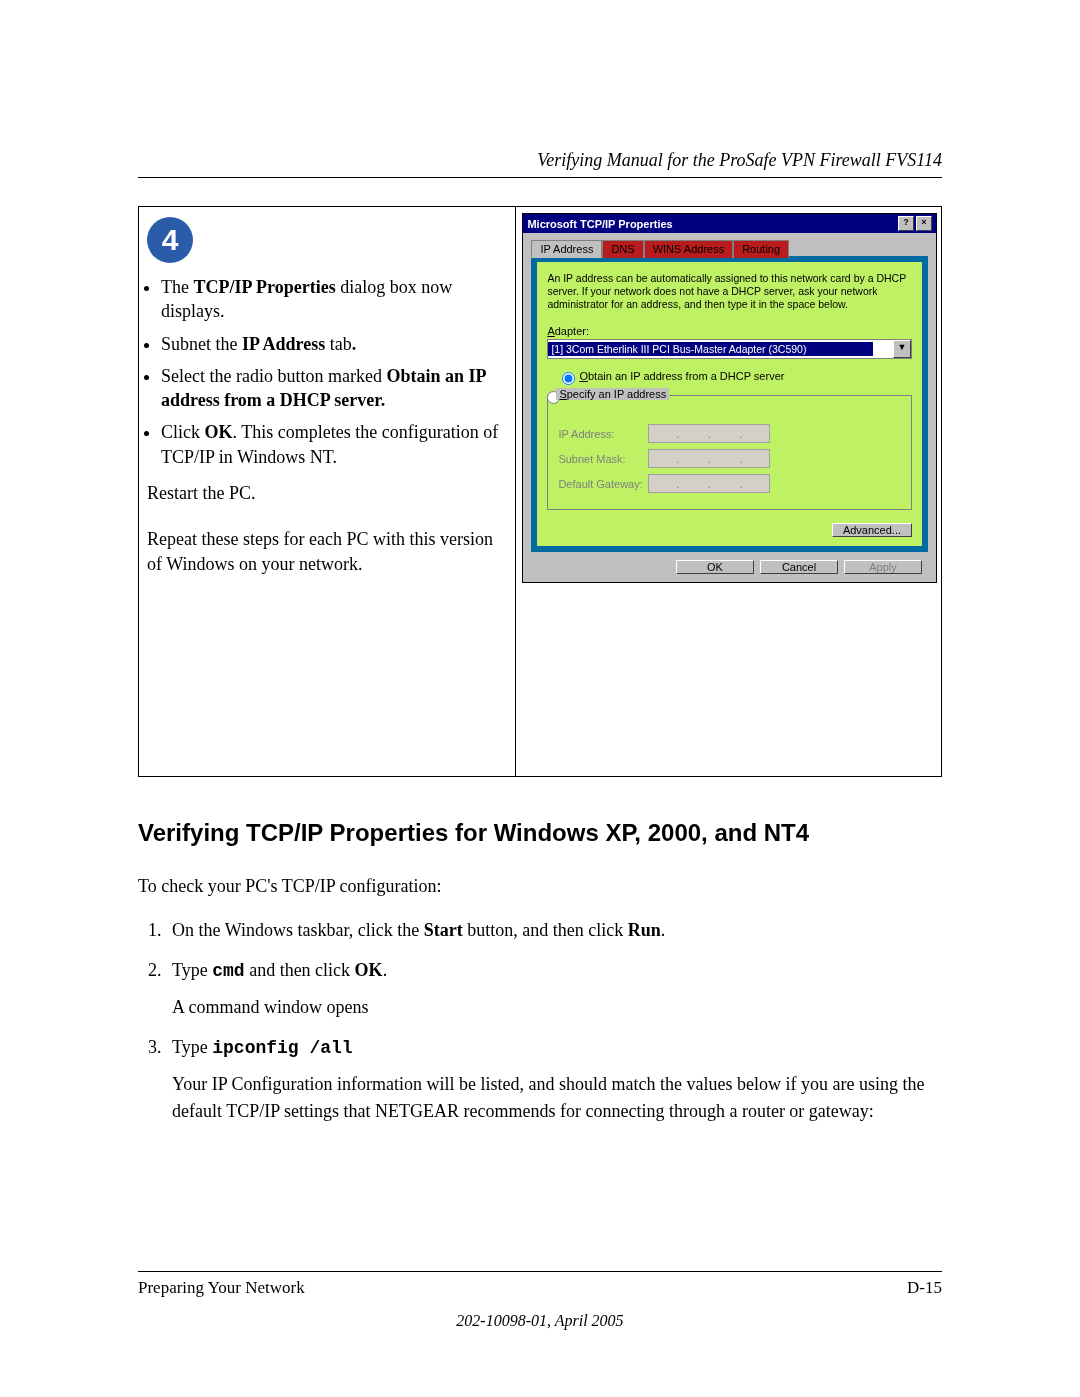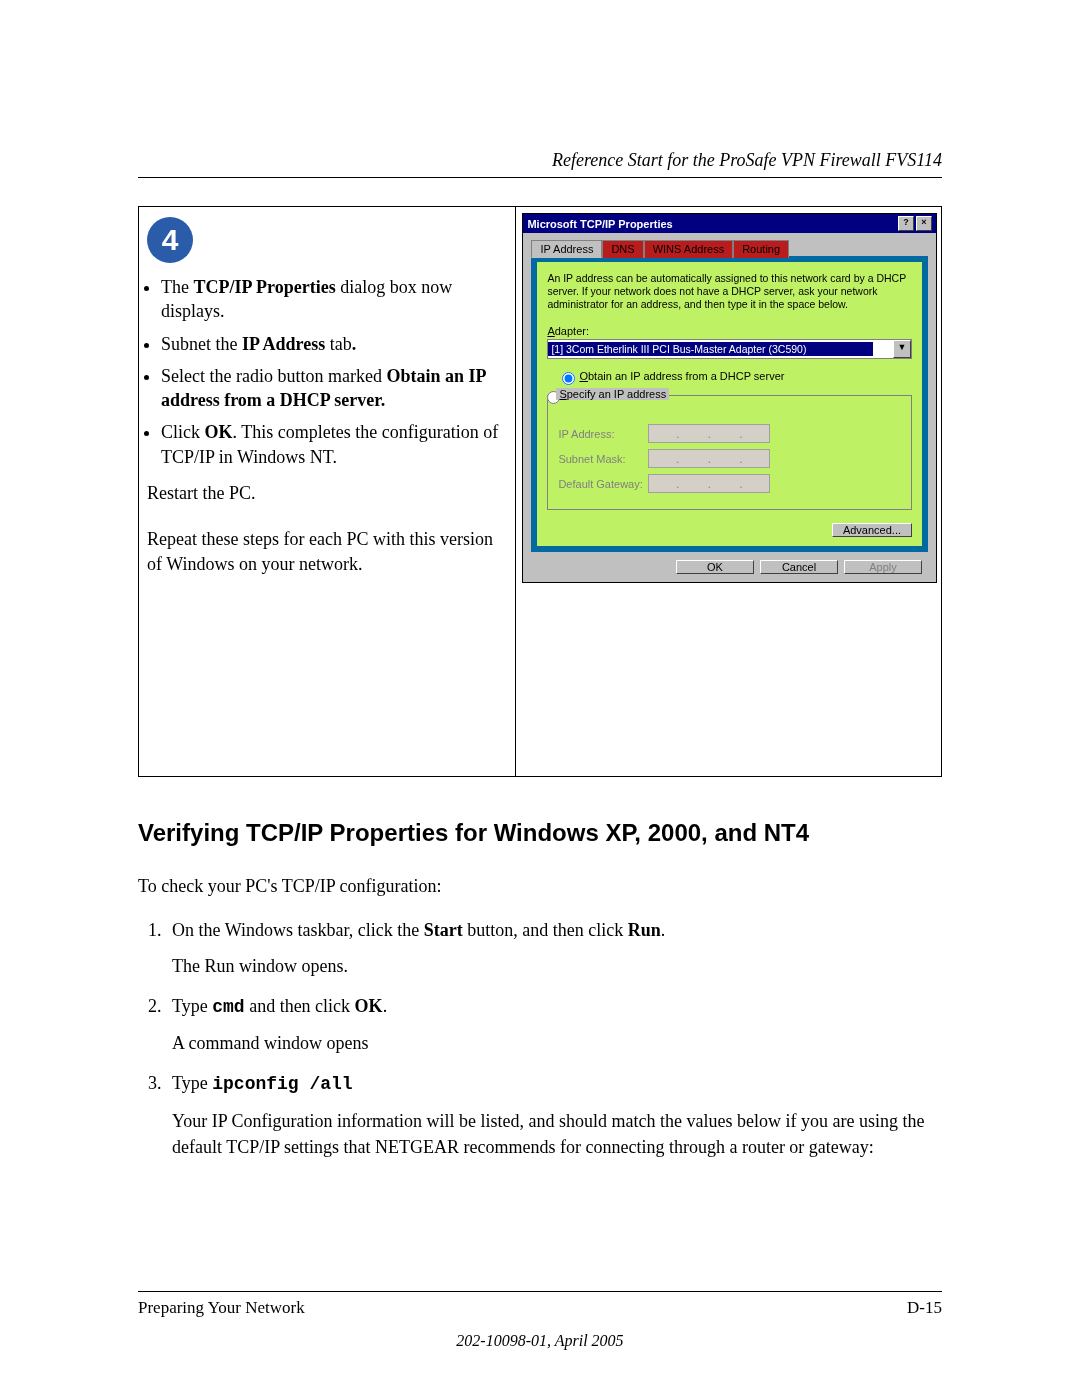--- a/index.html
+++ b/index.html
@@ -192,41 +192,41 @@
   .body-text { font-size: 18px; line-height: 1.45; }
   ol.body-text { padding-left: 28px; }
   ol.body-text > li { margin-bottom: 14px; padding-left: 6px; }
   ol.body-text ul { margin-top: 10px; padding-left: 20px; }
   ol.body-text ul li { margin-bottom: 8px; }
   .mono { font-family: "Courier New", monospace; font-weight: bold; }
 
   .footer {
     position: absolute;
     left: 138px; right: 138px;
-    bottom: 47px;
+    bottom: 67px;
   }
   .footer-hr { border: none; border-top: 1.5px solid #000; margin: 0 0 6px 0; }
   .footer-row {
     display: flex; justify-content: space-between;
     font-size: 17px;
   }
   .footer-date {
     text-align: center;
     font-style: italic;
     font-size: 16px;
     margin-top: 14px;
   }
   .u { text-decoration: underline; }
 </style>
 </head>
 <body>
 
 <div class="page">
 
-  <div class="header-line">Reference Start for the ProSafe VPN Firewall FVS114</div>
+  <div class="header-line">Verifying Manual for the ProSafe VPN Firewall FVS114</div>
   <hr class="hr">
 
   <table class="content-table">
     <tbody>
         <tr>
       <td class="left-cell">
         <div class="step-badge">4</div>
         <ul class="bullets">
           <li>
             <span>The </span><b>TCP/IP Properties</b><span> dialog box now displays.</span>
@@ -329,21 +329,20 @@
   </tbody>
     </table>
 
   <div class="section-heading">Verifying TCP/IP Properties for Windows XP, 2000, and NT4</div>
 
   <div class="body-text" style="margin-bottom:10px;">To check your PC's TCP/IP configuration:</div>
 
   <ol class="body-text">
     <li>
       <span>On the Windows taskbar, click the </span><b>Start</b><span> button, and then click </span><b>Run</b><span>.</span>
-      <div style="margin-top:10px;">The Run window opens.</div>
     </li>
     <li>
       <span>Type </span><span class="mono">cmd</span><span> and then click </span><b>OK</b><span>.</span>
       <div style="margin-top:10px;">A command window opens</div>
     </li>
     <li>
       <span>Type </span><span class="mono">ipconfig /all</span>
       <div style="margin-top:10px;">Your IP Configuration information will be listed, and should match the values below if you are using the default TCP/IP settings that NETGEAR recommends for connecting through a router or gateway:</div>
     </li>
   </ol>

